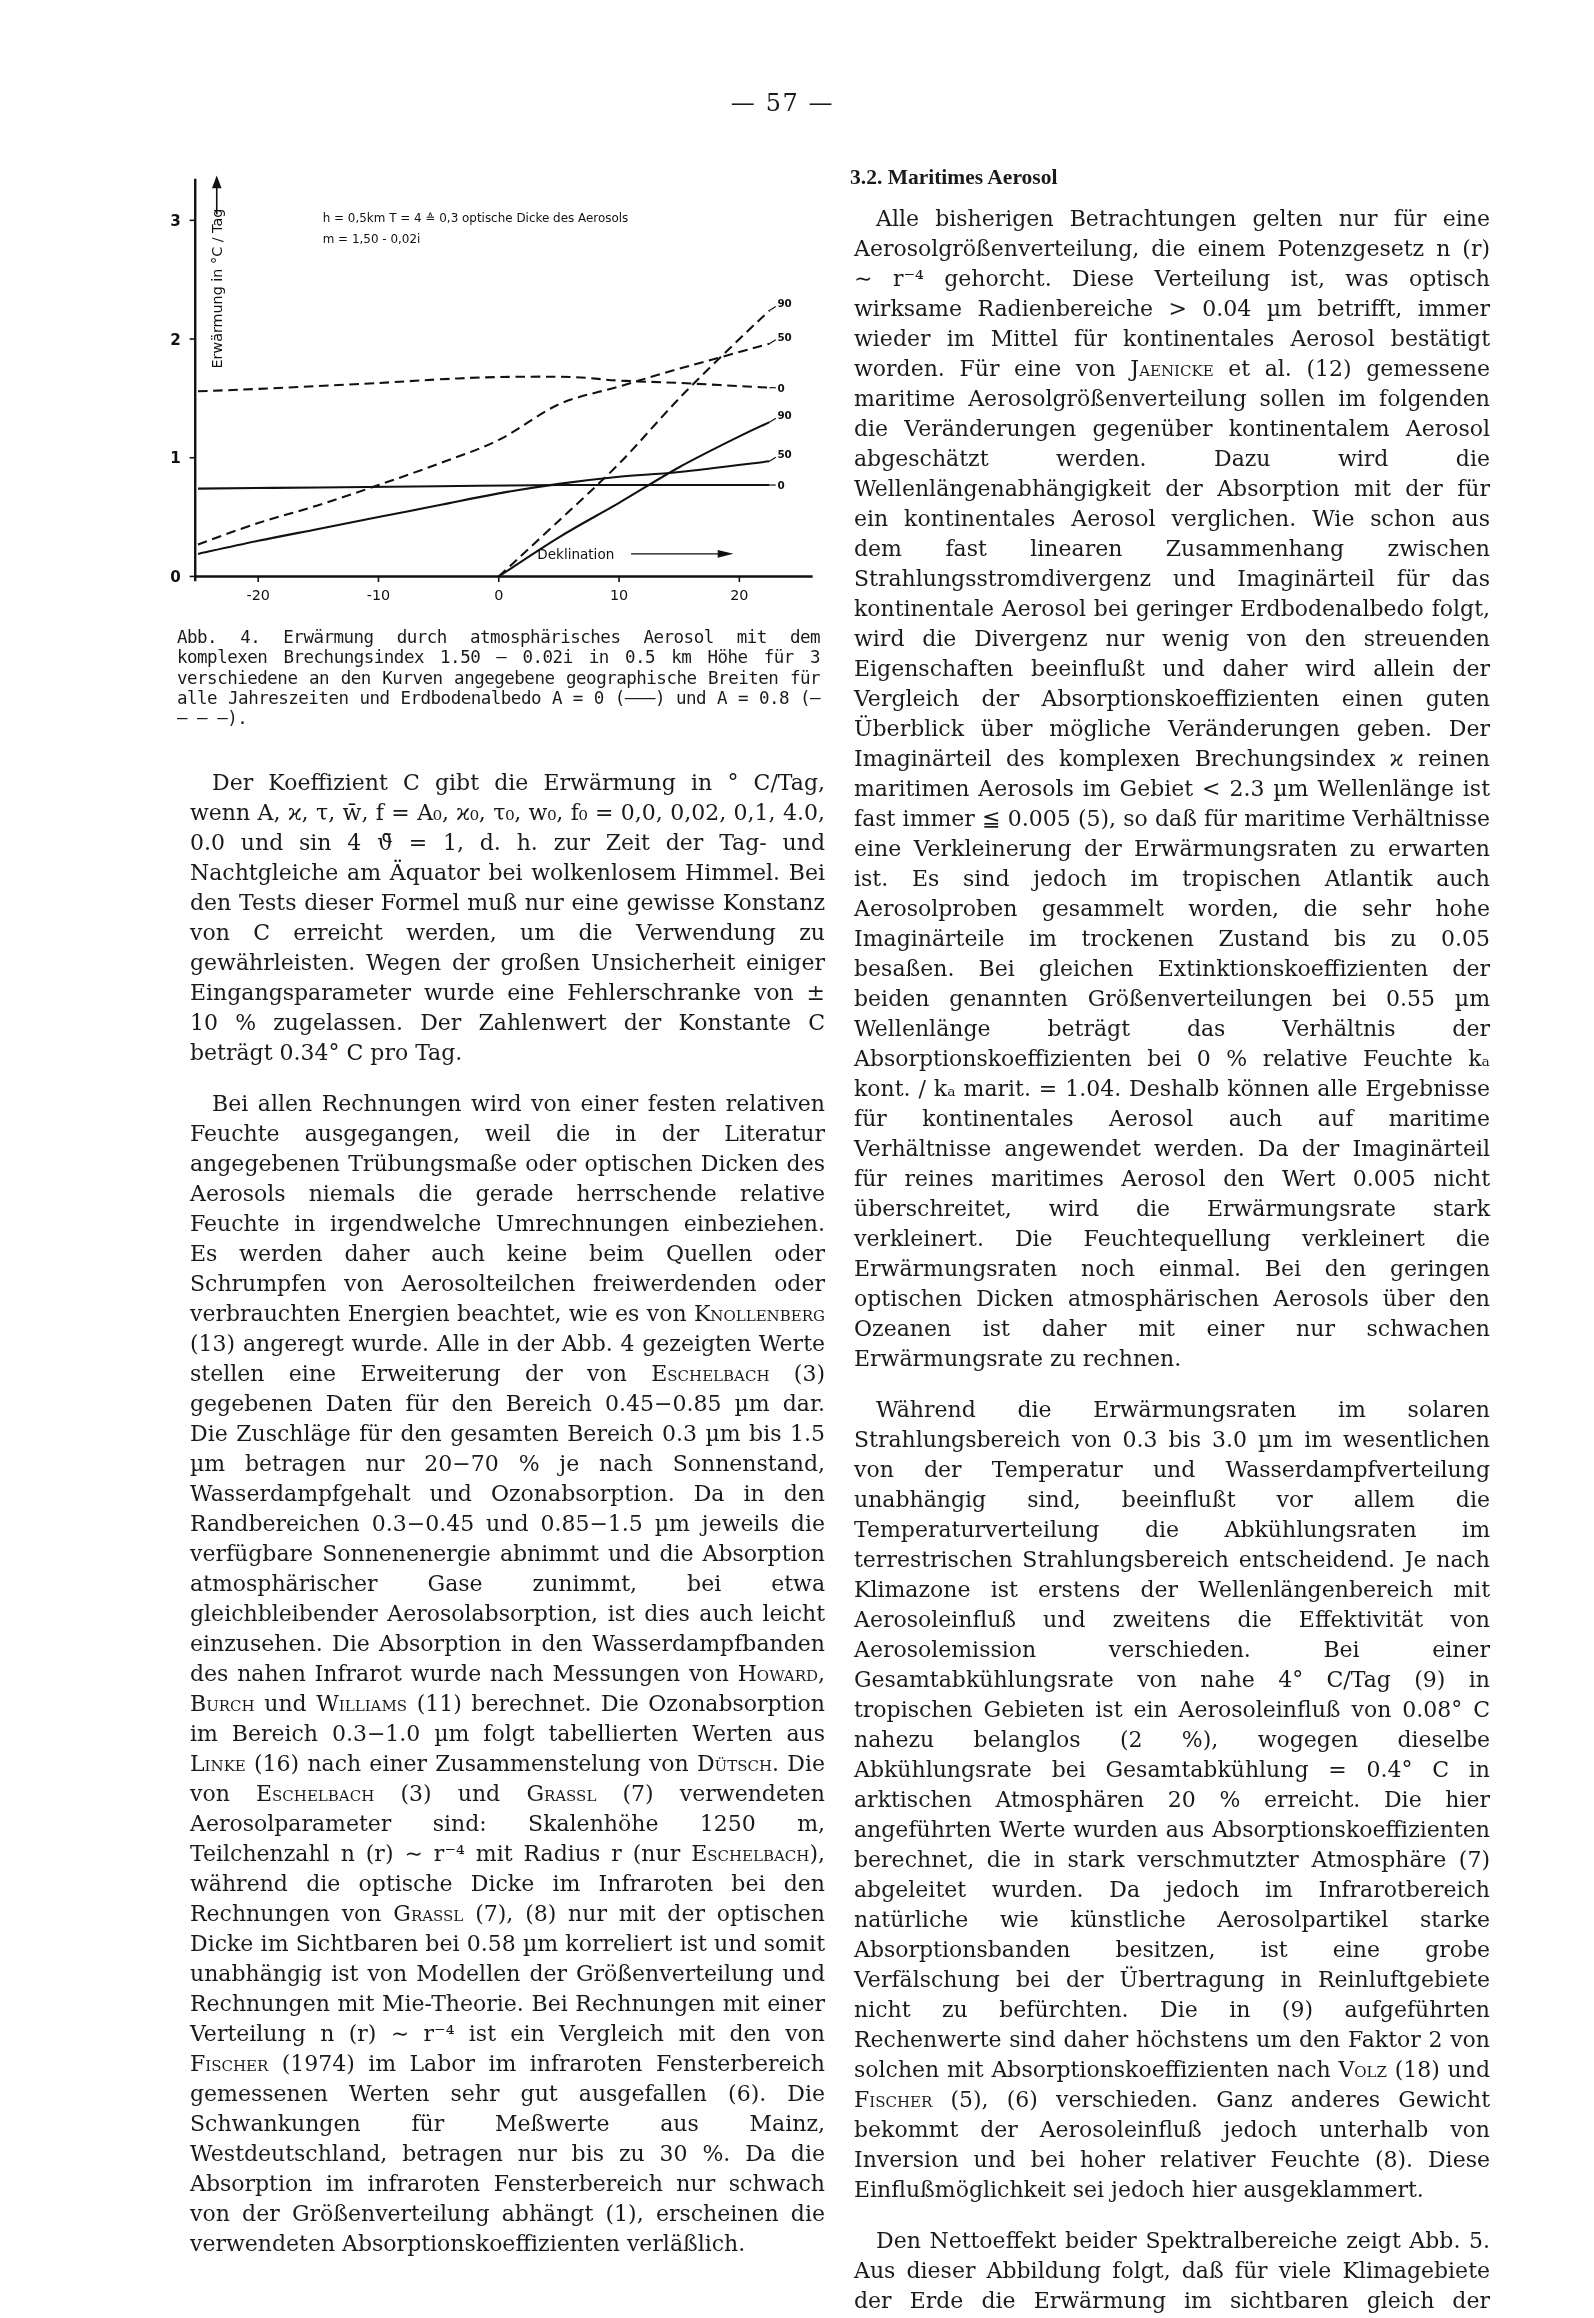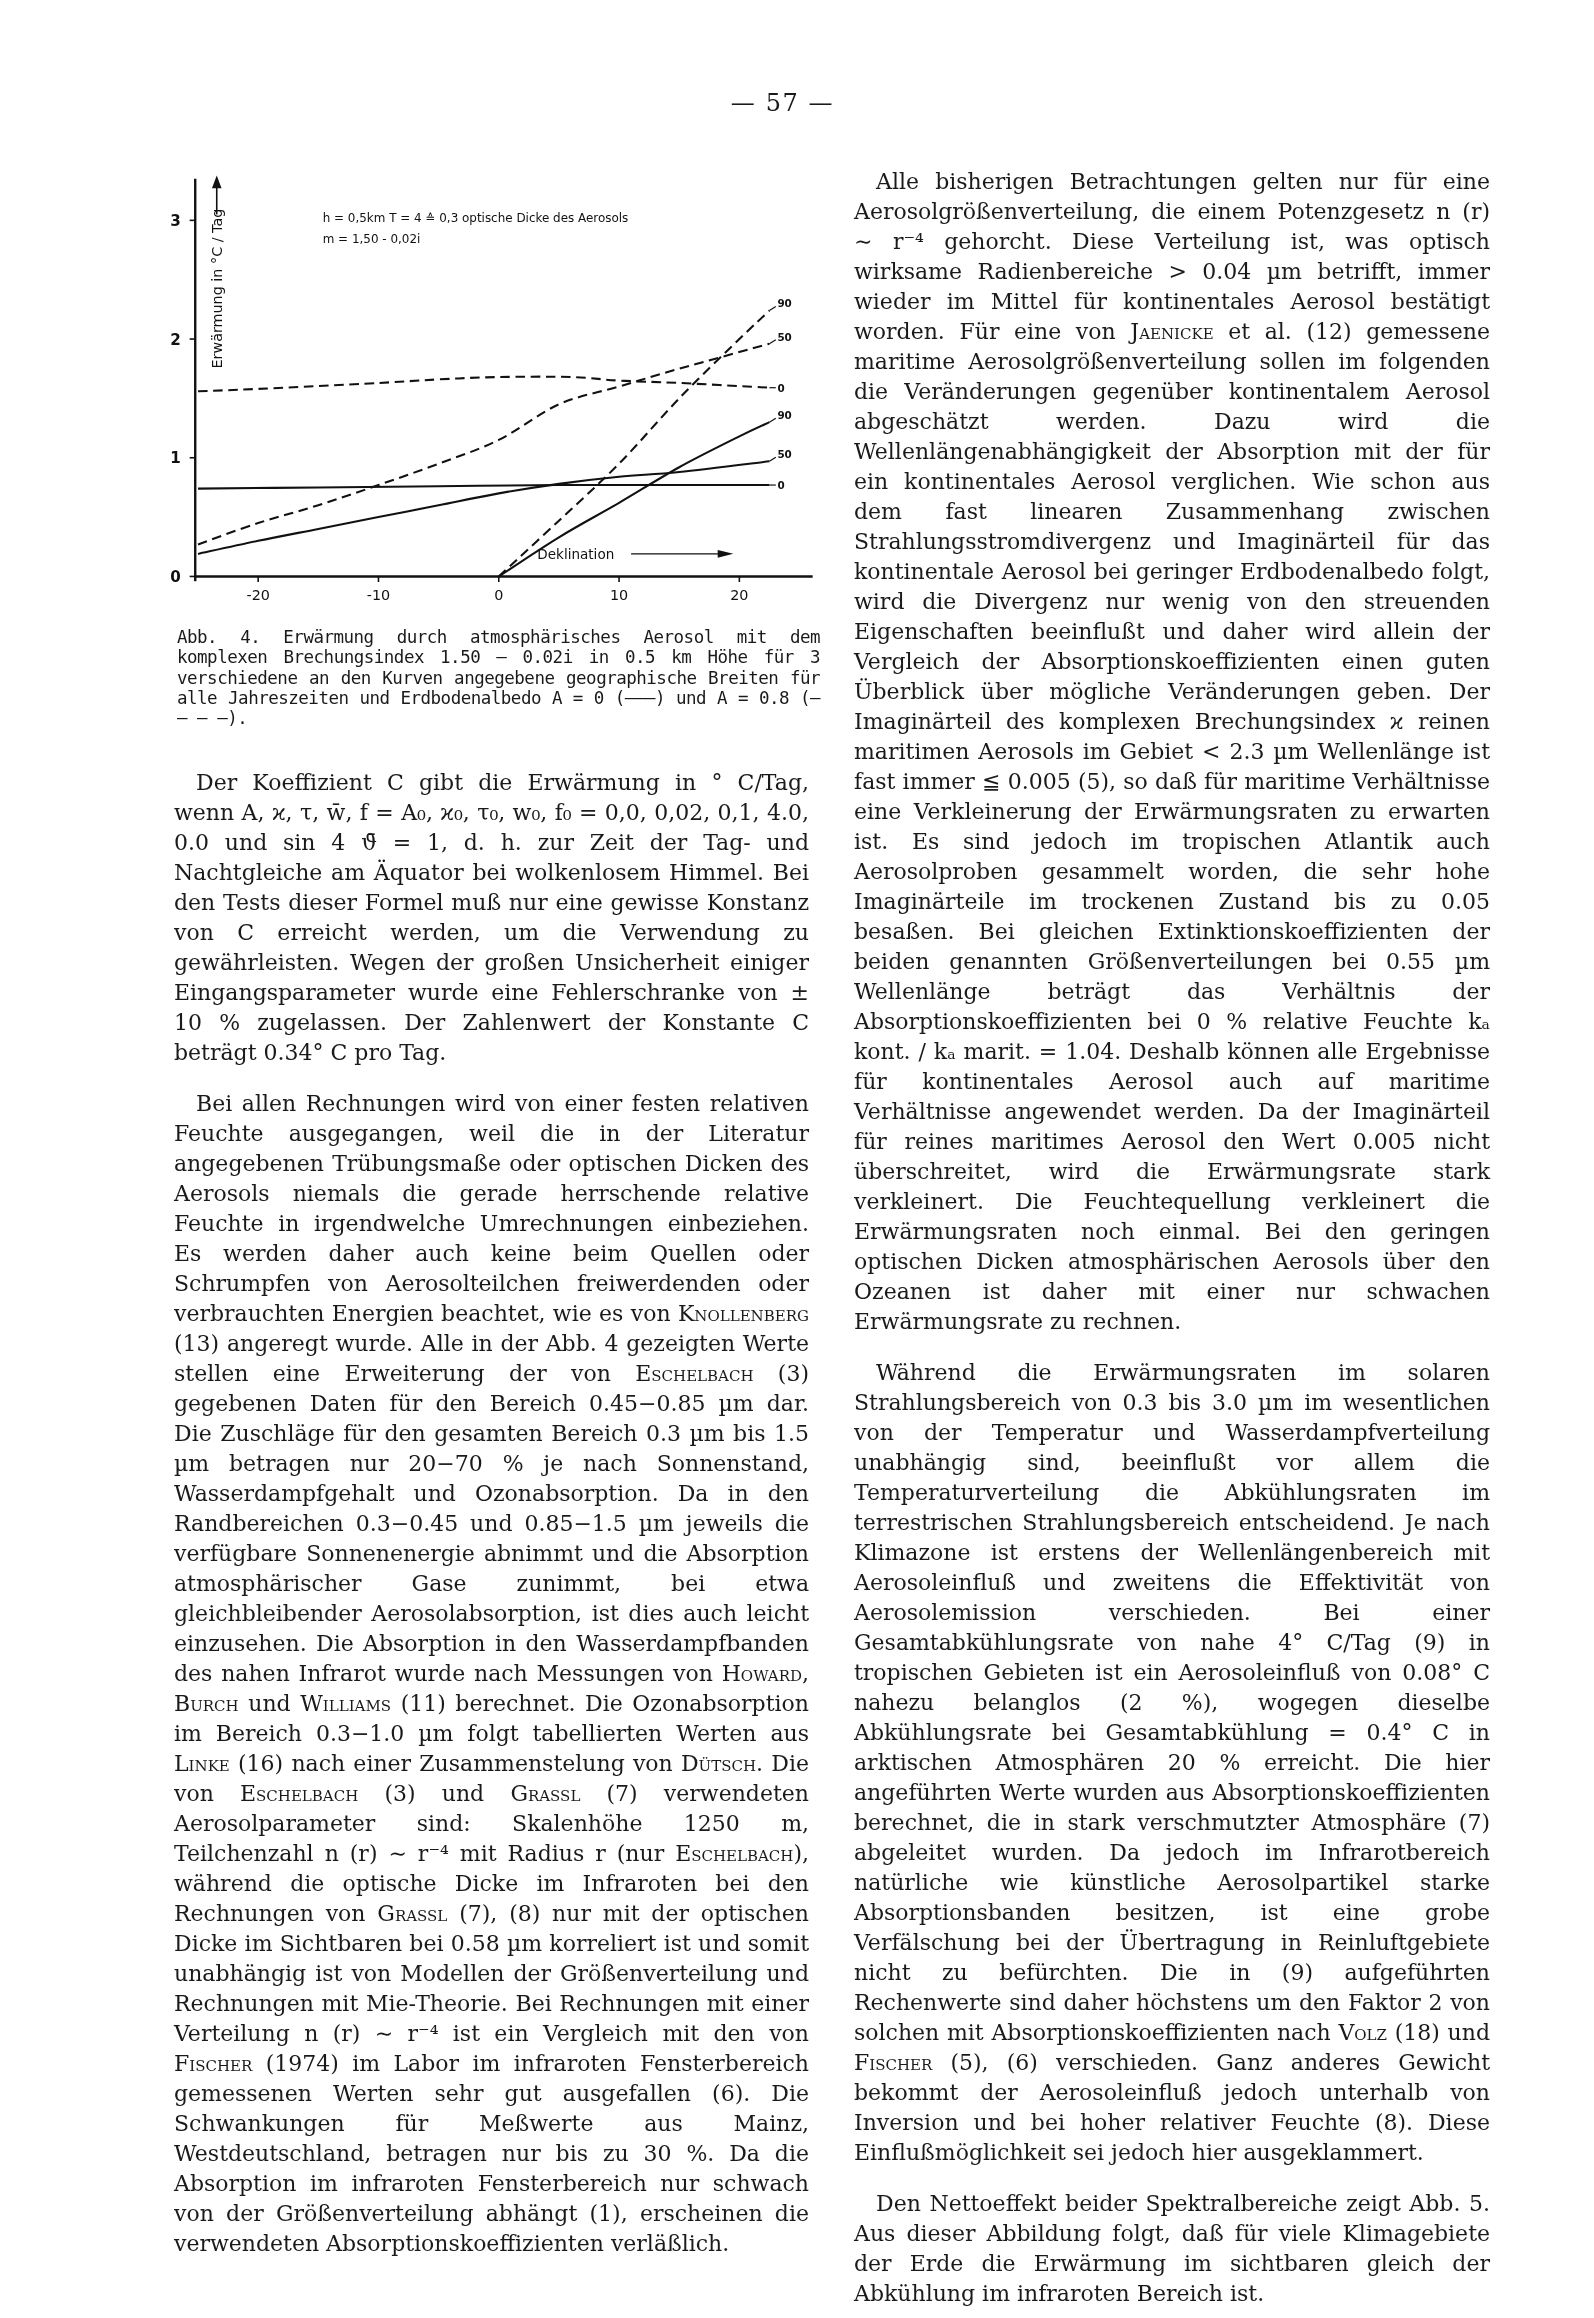--- a/index.html
+++ b/index.html
@@ -1,21 +1,21 @@
 <!DOCTYPE html>
 <html style="font-size:12.8px"><head>
 <meta charset="utf-8">
 <style>
   html, body { margin:0; padding:0; background:#ffffff; }
   body { width:1595px; height:2319px; position:relative; overflow:hidden;
          font-family:"DejaVu Serif","Liberation Serif",serif; color:#1a1a1a; }
   .page-number { position:absolute; top:89px; left:0; width:1565px; text-align:center;
                  font-size:24px; letter-spacing:1.6px; }
   .col { position:absolute; text-align:justify; font-size:22px; line-height:30px; }
-  .col-left { left:170px; width:643px; }
+  .col-left { left:186px; width:643px; }
   .col-right { left:850px; width:644px; top:163px; }
   .figure { position:absolute; left:159px; top:159px; width:662px; height:478px; }
   .figure svg { display:block; }
   .caption { position:absolute; left:177px; top:627px; width:643px; font-size:17.5px;
              line-height:20.3px; text-align:justify; font-family:"DejaVu Sans Mono","Liberation Mono",monospace; letter-spacing:-0.5px; }
   .caption .abb { }
   .body-left { top:764px; }
   p { margin:4px; text-indent:22px; }
   p + p { margin-top:21px; }
   h2 { margin:0; font-size:21.5px; font-weight:bold; line-height:29.5px;
@@ -85,17 +85,18 @@
   <span class="abb">Abb. 4.</span>
   <span>Erwärmung durch atmosphärisches Aerosol mit dem komplexen Brechungsindex 1.50 — 0.02i in 0.5 km Höhe für 3 verschiedene an den Kurven angegebene geographische Breiten für alle Jahreszeiten und Erdbodenalbedo A = 0 (———) und A = 0.8 (— — — —).</span>
 </div>
 
 <div class="col col-left body-left">
   <p>Der Koeffizient C gibt die Erwärmung in ° C/Tag, wenn A, ϰ, τ, w̄, f = A₀, ϰ₀, τ₀, w₀, f₀ = 0,0, 0,02, 0,1, 4.0, 0.0 und sin 4 ϑ̄ = 1, d. h. zur Zeit der Tag- und Nachtgleiche am Äquator bei wolkenlosem Himmel. Bei den Tests dieser Formel muß nur eine gewisse Konstanz von C erreicht werden, um die Verwendung zu gewährleisten. Wegen der großen Unsicherheit einiger Eingangsparameter wurde eine Fehlerschranke von ± 10 % zugelassen. Der Zahlenwert der Konstante C beträgt 0.34° C pro Tag.</p>
   <p><span>Bei allen Rechnungen wird von einer festen relativen Feuchte ausgegangen, weil die in der Literatur angegebenen Trübungsmaße oder optischen Dicken des Aerosols niemals die gerade herrschende relative Feuchte in irgendwelche Umrechnungen einbeziehen. Es werden daher auch keine beim Quellen oder Schrumpfen von Aerosolteilchen freiwerdenden oder verbrauchten Energien beachtet, wie es von </span><span class="sc">Knollenberg</span><span> (13) angeregt wurde. Alle in der Abb. 4 gezeigten Werte stellen eine Erweiterung der von </span><span class="sc">Eschelbach</span><span> (3) gegebenen Daten für den Bereich 0.45−0.85 µm dar. Die Zuschläge für den gesamten Bereich 0.3 µm bis 1.5 µm betragen nur 20−70 % je nach Sonnenstand, Wasserdampfgehalt und Ozonabsorption. Da in den Randbereichen 0.3−0.45 und 0.85−1.5 µm jeweils die verfügbare Sonnenenergie abnimmt und die Absorption atmosphärischer Gase zunimmt, bei etwa gleichbleibender Aerosolabsorption, ist dies auch leicht einzusehen. Die Absorption in den Wasserdampfbanden des nahen Infrarot wurde nach Messungen von </span><span class="sc">Howard</span><span>, </span><span class="sc">Burch</span><span> und </span><span class="sc">Williams</span><span> (11) berechnet. Die Ozonabsorption im Bereich 0.3−1.0 µm folgt tabellierten Werten aus </span><span class="sc">Linke</span><span> (16) nach einer Zusammenstelung von </span><span class="sc">Dütsch</span><span>. Die von </span><span class="sc">Eschelbach</span><span> (3) und </span><span class="sc">Grassl</span><span> (7) verwendeten Aerosolparameter sind: Skalenhöhe 1250 m, Teilchenzahl n (r) ∼ r⁻⁴ mit Radius r (nur </span><span class="sc">Eschelbach</span><span>), während die optische Dicke im Infraroten bei den Rechnungen von </span><span class="sc">Grassl</span><span> (7), (8) nur mit der optischen Dicke im Sichtbaren bei 0.58 µm korreliert ist und somit unabhängig ist von Modellen der Größenverteilung und Rechnungen mit Mie-Theorie. Bei Rechnungen mit einer Verteilung n (r) ∼ r⁻⁴ ist ein Vergleich mit den von </span><span class="sc">Fischer</span><span> (1974) im Labor im infraroten Fensterbereich gemessenen Werten sehr gut ausgefallen (6). Die Schwankungen für Meßwerte aus Mainz, Westdeutschland, betragen nur bis zu 30 %. Da die Absorption im infraroten Fensterbereich nur schwach von der Größenverteilung abhängt (1), erscheinen die verwendeten Absorptionskoeffizienten verläßlich.</span></p>
 </div>
 
 <div class="col col-right">
+  <h2 class="sec-32">3.2. Maritimes Aerosol</h2>
   <p><span>Alle bisherigen Betrachtungen gelten nur für eine Aerosolgrößenverteilung, die einem Potenzgesetz n (r) ∼ r⁻⁴ gehorcht. Diese Verteilung ist, was optisch wirksame Radienbereiche &gt; 0.04 µm betrifft, immer wieder im Mittel für kontinentales Aerosol bestätigt worden. Für eine von </span><span class="sc">Jaenicke</span><span> et al. (12) gemessene maritime Aerosolgrößenverteilung sollen im folgenden die Veränderungen gegenüber kontinentalem Aerosol abgeschätzt werden. Dazu wird die Wellenlängenabhängigkeit der Absorption mit der für ein kontinentales Aerosol verglichen. Wie schon aus dem fast linearen Zusammenhang zwischen Strahlungsstromdivergenz und Imaginärteil für das kontinentale Aerosol bei geringer Erdbodenalbedo folgt, wird die Divergenz nur wenig von den streuenden Eigenschaften beeinflußt und daher wird allein der Vergleich der Absorptionskoeffizienten einen guten Überblick über mögliche Veränderungen geben. Der Imaginärteil des komplexen Brechungsindex ϰ reinen maritimen Aerosols im Gebiet &lt; 2.3 µm Wellenlänge ist fast immer ≦ 0.005 (5), so daß für maritime Verhältnisse eine Verkleinerung der Erwärmungsraten zu erwarten ist. Es sind jedoch im tropischen Atlantik auch Aerosolproben gesammelt worden, die sehr hohe Imaginärteile im trockenen Zustand bis zu 0.05 besaßen. Bei gleichen Extinktionskoeffizienten der beiden genannten Größenverteilungen bei 0.55 µm Wellenlänge beträgt das Verhältnis der Absorptionskoeffizienten bei 0 % relative Feuchte kₐ kont. / kₐ marit. = 1.04. Deshalb können alle Ergebnisse für kontinentales Aerosol auch auf maritime Verhältnisse angewendet werden. Da der Imaginärteil für reines maritimes Aerosol den Wert 0.005 nicht überschreitet, wird die Erwärmungsrate stark verkleinert. Die Feuchtequellung verkleinert die Erwärmungsraten noch einmal. Bei den geringen optischen Dicken atmosphärischen Aerosols über den Ozeanen ist daher mit einer nur schwachen Erwärmungsrate zu rechnen.</span></p>
   <p><span>Während die Erwärmungsraten im solaren Strahlungsbereich von 0.3 bis 3.0 µm im wesentlichen von der Temperatur und Wasserdampfverteilung unabhängig sind, beeinflußt vor allem die Temperaturverteilung die Abkühlungsraten im terrestrischen Strahlungsbereich entscheidend. Je nach Klimazone ist erstens der Wellenlängenbereich mit Aerosoleinfluß und zweitens die Effektivität von Aerosolemission verschieden. Bei einer Gesamtabkühlungsrate von nahe 4° C/Tag (9) in tropischen Gebieten ist ein Aerosoleinfluß von 0.08° C nahezu belanglos (2 %), wogegen dieselbe Abkühlungsrate bei Gesamtabkühlung = 0.4° C in arktischen Atmosphären 20 % erreicht. Die hier angeführten Werte wurden aus Absorptionskoeffizienten berechnet, die in stark verschmutzter Atmosphäre (7) abgeleitet wurden. Da jedoch im Infrarotbereich natürliche wie künstliche Aerosolpartikel starke Absorptionsbanden besitzen, ist eine grobe Verfälschung bei der Übertragung in Reinluftgebiete nicht zu befürchten. Die in (9) aufgeführten Rechenwerte sind daher höchstens um den Faktor 2 von solchen mit Absorptionskoeffizienten nach </span><span class="sc">Volz</span><span> (18) und </span><span class="sc">Fischer</span><span> (5), (6) verschieden. Ganz anderes Gewicht bekommt der Aerosoleinfluß jedoch unterhalb von Inversion und bei hoher relativer Feuchte (8). Diese Einflußmöglichkeit sei jedoch hier ausgeklammert.</span></p>
   <p>Den Nettoeffekt beider Spektralbereiche zeigt Abb. 5. Aus dieser Abbildung folgt, daß für viele Klimagebiete der Erde die Erwärmung im sichtbaren gleich der Abkühlung im infraroten Bereich ist.</p>
 </div>
 
 
 </body></html>

